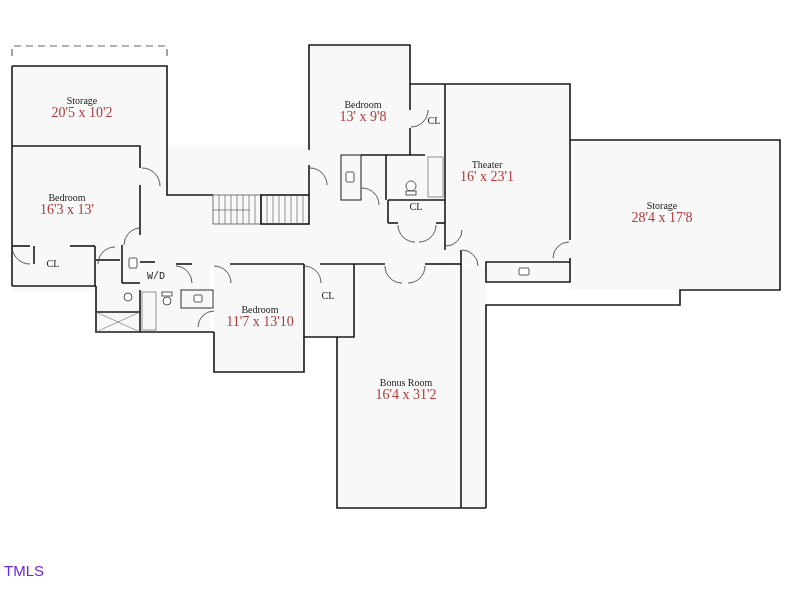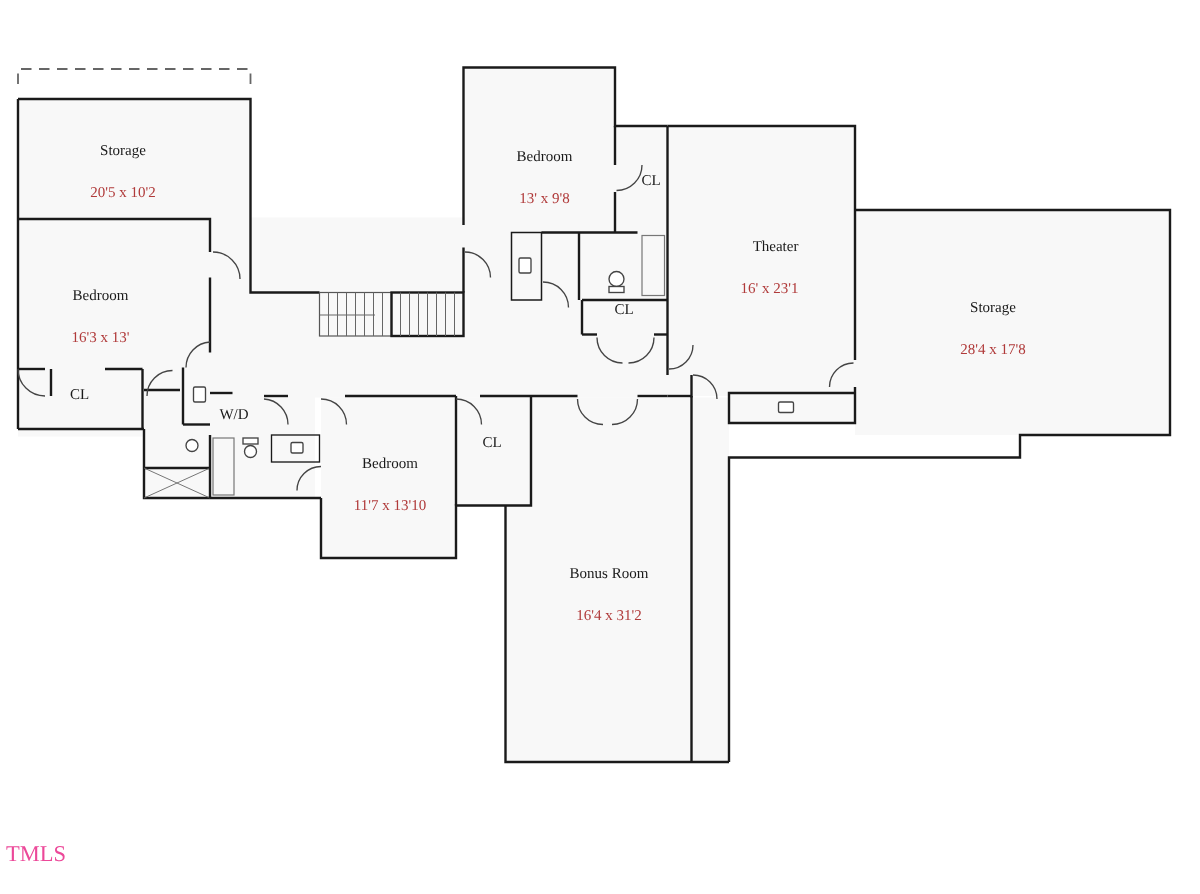--- a/index.html
+++ b/index.html
@@ -1,22 +1,22 @@
 <!DOCTYPE html>
 <html><head>
 <meta charset="utf-8">
 <style>
   html, body { margin:0; padding:0; background:#ffffff; }
   body { width:800px; height:596px; position:relative; overflow:hidden; font-family:"Liberation Serif", serif; }
   #plan { position:absolute; left:0; top:0; width:800px; height:596px; }
   .room-label { position:absolute; text-align:center; transform:translateX(-50%); white-space:nowrap; }
   .room-name { font-size:10px; color:#1a1a1a; line-height:12px; }
-  .room-dim { font-size:10px; color:#b03a3a; line-height:11px;margin-top:16px; }
+  .room-dim { font-size:14px; color:#b03a3a; line-height:11px; }
   .small-label { position:absolute; font-size:10px; color:#1a1a1a; transform:translateX(-50%); white-space:nowrap; }
-  .watermark { position:absolute; left:4px; top:562px; font-family:Liberation Serif, serif; font-size:15px; color:#ec4899; letter-spacing:0px; }
+  .watermark { position:absolute; left:4px; top:562px; font-family:Liberation Sans, sans-serif; font-size:15px; color:#6d28d9; letter-spacing:0px; }
 </style>
 </head>
 <body>
 
 <svg id="plan" viewBox="0 0 800 596" xmlns="http://www.w3.org/2000/svg">
 
   <g fill="#f8f8f8" stroke="none">
     <rect x="12" y="66" width="155" height="225"></rect>
     <rect x="95" y="145" width="355" height="120"></rect>
     <rect x="310" y="45" width="100" height="110"></rect>
@@ -152,36 +152,36 @@
   <div class="room-dim">20'5 x 10'2</div>
 </div>
 <div class="room-label" style="left:67px; top:192px;">
   <div class="room-name">Bedroom</div>
   <div class="room-dim">16'3 x 13'</div>
 </div>
 <div class="room-label" style="left:363px; top:99px;">
   <div class="room-name">Bedroom</div>
   <div class="room-dim">13' x 9'8</div>
 </div>
-<div class="room-label" style="left:513px; top:159px;text-align:right;">
+<div class="room-label" style="left:487px; top:159px;">
   <div class="room-name">Theater</div>
   <div class="room-dim">16' x 23'1</div>
 </div>
 <div class="room-label" style="left:662px; top:200px;">
   <div class="room-name">Storage</div>
   <div class="room-dim">28'4 x 17'8</div>
 </div>
 <div class="room-label" style="left:260px; top:304px;">
   <div class="room-name">Bedroom</div>
   <div class="room-dim">11'7 x 13'10</div>
 </div>
 <div class="room-label" style="left:406px; top:377px;font-family:Liberation Serif, serif;">
   <div class="room-name">Bonus Room</div>
   <div class="room-dim">16'4 x 31'2</div>
 </div>
 
 <div class="small-label" style="left:53px; top:258px;">CL</div>
-<div class="small-label" style="left:156px; top:271px;">W/D</div>
+<div class="small-label" style="left:156px; top:271px;font-family:Liberation Mono, monospace;">W/D</div>
 <div class="small-label" style="left:328px; top:290px;">CL</div>
 <div class="small-label" style="left:434px; top:115px;">CL</div>
 <div class="small-label" style="left:416px; top:201px;">CL</div>
 
 <div class="watermark">TMLS</div>
 
 </body></html>

